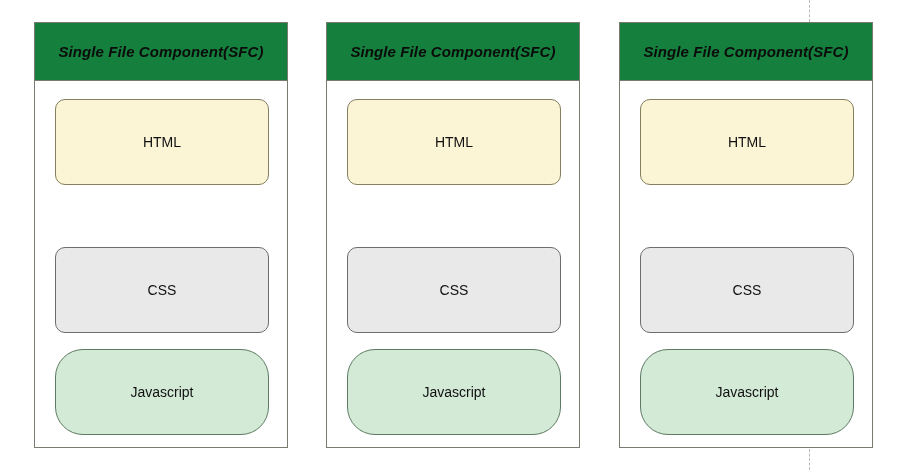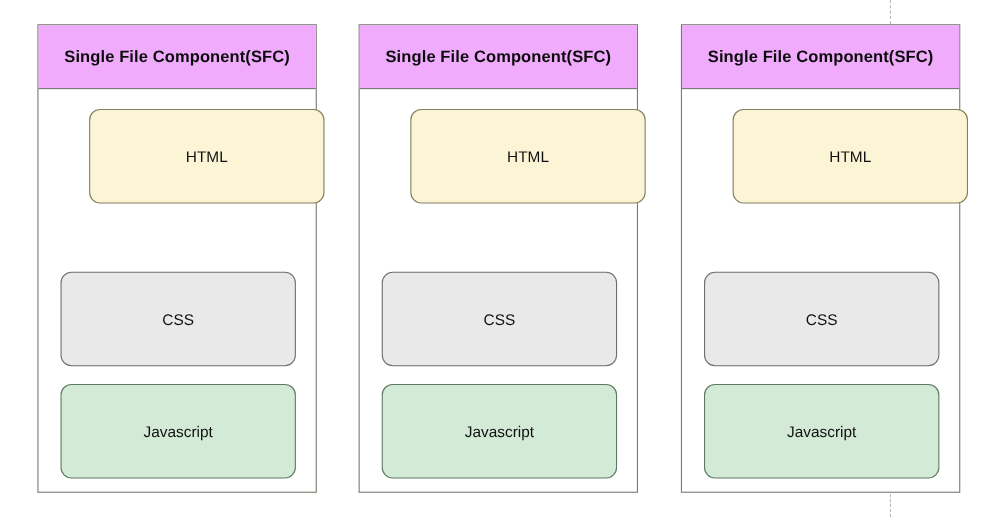--- a/index.html
+++ b/index.html
@@ -58,21 +58,22 @@
     position: absolute;
     left: 0;
     top: 0;
     width: 100%;
     height: 58px;
     box-sizing: border-box;
     border-bottom: 1px solid #7a7a70;
     display: flex;
     align-items: center;
     justify-content: center;
-    background: #f0abfc;
+    background: #15803d;
+    font-style: italic;
   }
   .panel-title-text {
     font-size: 15px;
     font-weight: bold;
     color: #0b0b0b;
     letter-spacing: 0.1px;
     white-space: nowrap;
   }
 
   .panel-body {
@@ -94,23 +95,23 @@
     display: flex;
     align-items: center;
     justify-content: center;
   }
   .layer-box-label {
     font-size: 14px;
     color: #101010;
     white-space: nowrap;
   }
 
-  .layer-html { top: 18px;  background: #fcf5d5; border-color: #847f5e; margin-left: 26px; }
+  .layer-html { top: 18px;  background: #fcf5d5; border-color: #847f5e; }
   .layer-css  { top: 142px; background: #e9e9e9; border-color: #6d6d6d; margin-top: 24px; }
-  .layer-js   { top: 268px; background: #d3ead7; border-color: #5e7a63; }
+  .layer-js   { top: 268px; background: #d3ead7; border-color: #5e7a63; border-radius: 28px; }
 </style>
 </head>
 <body>
 
 <div id="canvas">
 
   <div class="guide-line guide-top"></div>
   <div class="guide-line guide-bottom"></div>
 
   <div class="sfc-panel panel-1">

